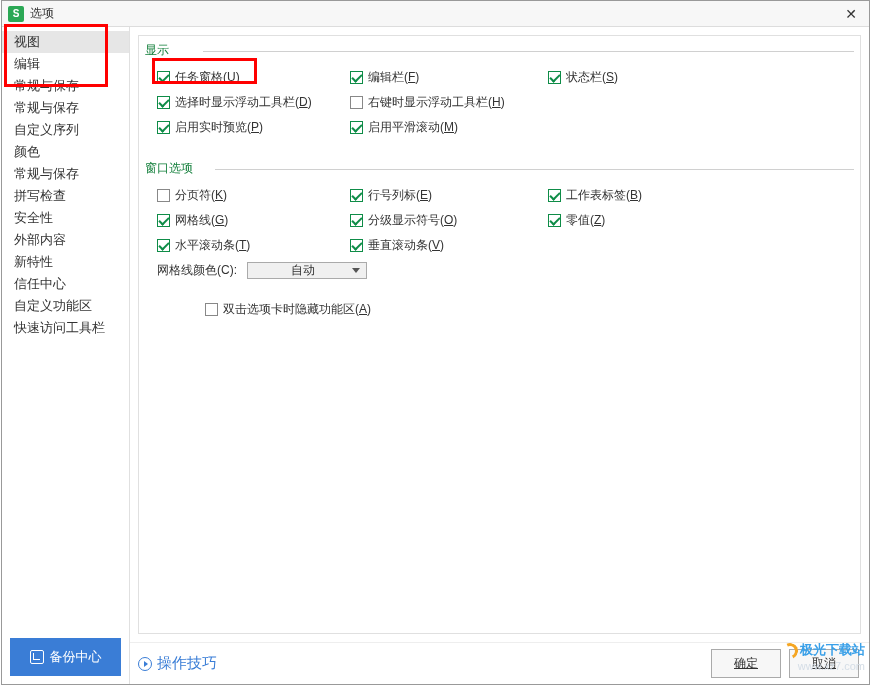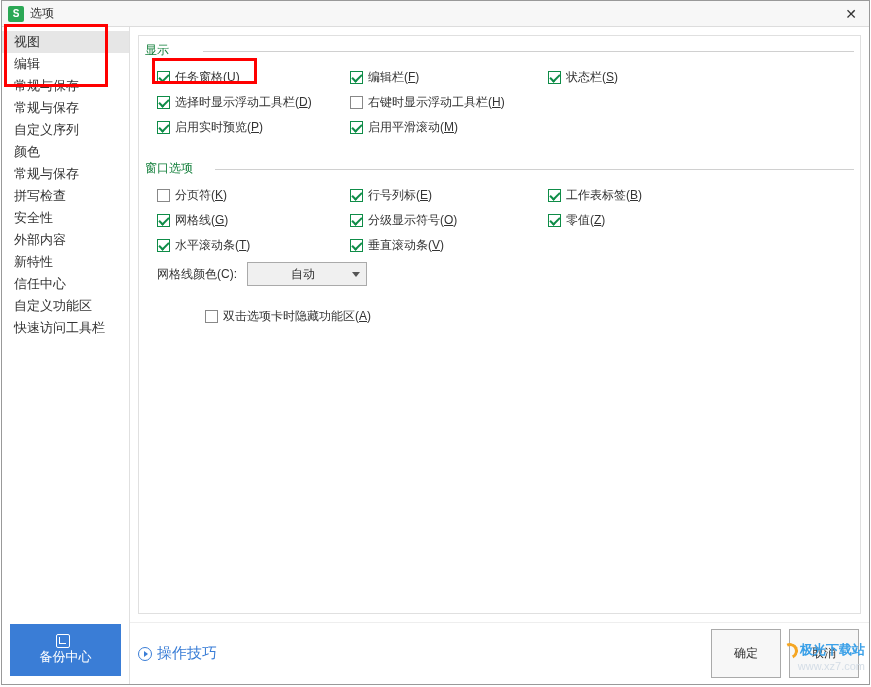--- a/index.html
+++ b/index.html
@@ -10,21 +10,21 @@
     .titlebar .app-icon { width: 16px; height: 16px; background: #2ba855; border-radius: 2px; display: flex; align-items: center; justify-content: center; color: #fff; font-weight: bold; font-size: 10px; margin-right: 6px; }
     .titlebar .title { flex: 1; font-size: 12px; }
     .titlebar .close { width: 24px; height: 20px; display: flex; align-items: center; justify-content: center; cursor: pointer; font-size: 14px; }
     
     .content { flex: 1; display: flex; }
     
     .sidebar { width: 128px; border-right: 1px solid #e0e0e0; display: flex; flex-direction: column; padding-top: 4px; }
     .sidebar-item { padding: 2px 12px; cursor: pointer; font-size: 13px; }
     .sidebar-item.selected { background: #e6e6e6; }
     .sidebar-spacer { flex: 1; }
-    .backup-btn { margin: 8px; background: #3a7dd6; color: #fff; padding: 10px 8px; display: flex; align-items: center; justify-content: center; cursor: pointer; font-size: 13px; flex-direction: column; }
+    .backup-btn { margin: 8px; background: #3a7dd6; color: #fff; padding: 10px 8px; display: flex; align-items: center; justify-content: center; cursor: pointer; font-size: 13px; }
     .backup-btn .b-icon { display: inline-block; width: 14px; height: 14px; border: 1.5px solid #fff; border-radius: 2px; margin-right: 6px; position: relative; }
     .backup-btn .b-icon::after { content: ""; position: absolute; top: 2px; left: 2px; width: 6px; height: 6px; border: 1.5px solid #fff; border-top: none; border-right: none; }
     
     .main { flex: 1; display: flex; flex-direction: column; }
     .options-panel { flex: 1; margin: 8px; padding: 6px; border: 1px solid #e0e0e0; overflow-y: auto; }
     
     .fieldset { margin-bottom: 12px; }
     .fieldset-legend { font-size: 12px; color: #15803d; margin-bottom: 4px; position: relative; }
     .fieldset-legend::after { content: ""; display: block; height: 1px; background: #d0d0d0; position: absolute; top: 50%; left: 40px; right: 0; }
     .fieldset-body { padding: 6px 4px 4px 12px; }
@@ -34,30 +34,30 @@
     
     .cb { display: inline-flex; align-items: center; cursor: pointer; }
     .cb-box { width: 13px; height: 13px; border: 1px solid #888; margin-right: 5px; display: flex; align-items: center; justify-content: center; background: #fff; }
     .cb-box.checked { border-color: #0e8c47; }
     .cb-box.checked::after { content: ""; width: 8px; height: 4px; border: 2px solid #0e8c47; border-top: none; border-right: none; transform: rotate(-45deg); margin-top: -2px; }
     .cb-label { font-size: 12px; }
     .cb-label .ul { text-decoration: underline; }
     
     .color-row { display: flex; align-items: center; margin-top: 6px; }
     .color-label { margin-right: 10px; font-size: 12px; }
-    .color-select { width: 120px; height: 24px; border: 1px solid #aaa; background: #f0f0f0; display: flex; align-items: center; padding: 0 6px; cursor: pointer; position: relative; }
+    .color-select { width: 120px; height: 17px; border: 1px solid #aaa; background: #f0f0f0; display: flex; align-items: center; padding: 0 6px; cursor: pointer; position: relative; }
     .color-select .sel-text { flex: 1; font-size: 12px; text-align: center; }
     .color-select .caret { width: 0; height: 0; border-left: 4px solid transparent; border-right: 4px solid transparent; border-top: 5px solid #555; }
     
     .footer { padding: 6px 10px 6px 8px; display: flex; align-items: center; border-top: 1px solid #eee; }
     .tips { display: flex; align-items: center; color: #3a7dd6; cursor: pointer; font-size: 15px; }
     .tips .play-icon { width: 14px; height: 14px; border: 1.5px solid #3a7dd6; border-radius: 50%; display: flex; align-items: center; justify-content: center; margin-right: 5px; }
     .tips .play-icon::after { content: ""; width: 0; height: 0; border-top: 3px solid transparent; border-bottom: 3px solid transparent; border-left: 4px solid #3a7dd6; margin-left: 1px; }
     .footer-spacer { flex: 1; }
-    .btn { min-width: 70px; padding: 15px 16px; border: 1px solid #aaa; background: #f7f7f7; margin-left: 8px; cursor: pointer; font-size: 12px; text-align: center; }
+    .btn { min-width: 70px; padding: 5px 16px; border: 1px solid #aaa; background: #f7f7f7; margin-left: 8px; cursor: pointer; font-size: 12px; text-align: center; text-decoration: underline; }
     
     .red-box1 { position: absolute; border: 3px solid red; pointer-events: none; }
     .rb-a { left: 4px; top: 24px; width: 104px; height: 63px; }
     .rb-b { left: 152px; top: 58px; width: 105px; height: 26px; }
     
     .watermark { position: absolute; right: 6px; bottom: 14px; font-size: 12px; color: #c9d8e6; pointer-events: none; text-align: right; line-height: 1.2; }
     .watermark .wm-logo { color: #3aa0e8; font-weight: bold; font-size: 13px; }
     .watermark .wm-url { font-size: 11px; color: #d4dde6; }
     .watermark .wm-arc { display:inline-block; width: 16px; height: 16px; border: 3px solid #f5a623; border-left-color: transparent; border-bottom-color: transparent; border-radius: 50%; transform: rotate(20deg); vertical-align: middle; margin-right: 2px; }
   </style>

